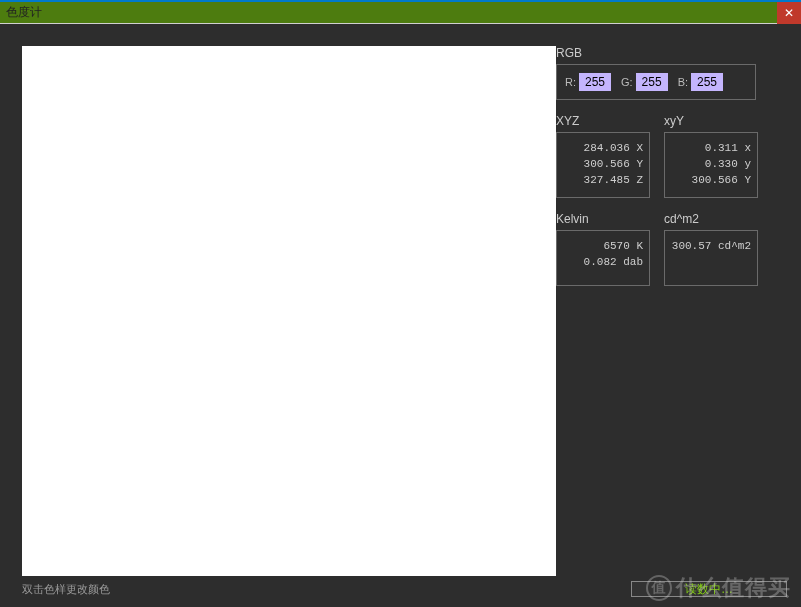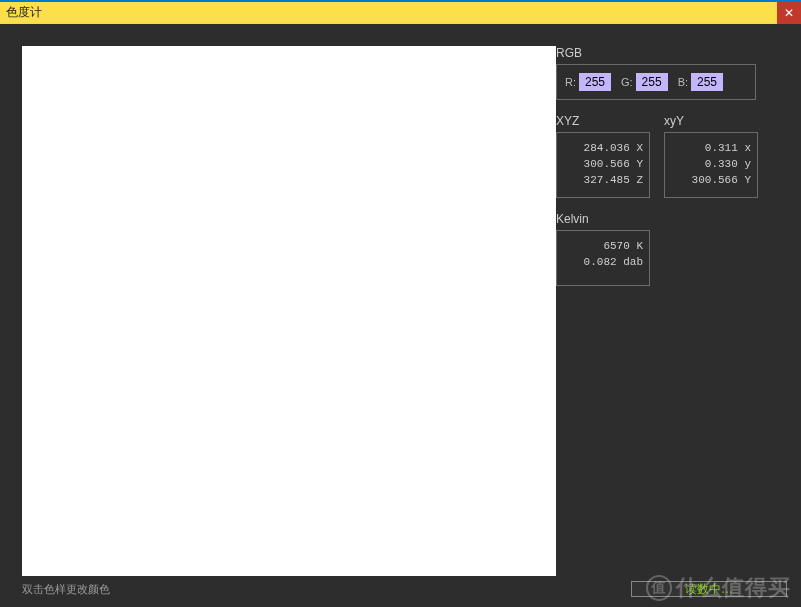--- a/index.html
+++ b/index.html
@@ -5,21 +5,21 @@
   * { box-sizing: border-box; margin: 0; padding: 0; }
   body {
     width: 801px; height: 607px;
     font-family: "Microsoft YaHei", "SimSun", sans-serif;
     background: #fff;
     overflow: hidden;
   }
   .titlebar {
     height: 24px;
     border-top: 2px solid #007acc;
-    background: #fde047;
+    background: #4d7c0f;
     border-bottom: 1px solid #d0d0d0;
     display: flex;
     align-items: center;
     justify-content: space-between;
     padding-left: 6px;
     font-size: 12px;
     color: #222;
   }
   .close-btn {
     width: 24px; height: 22px;
@@ -168,20 +168,24 @@
       </div>
     </div>
 
 
     <div class="row2">
       <div class="col">
         <div class="section-label">Kelvin</div>
         <div class="valbox"><span>6570 K</span>
 <span>0.082 dab</span></div>
       </div>
+      <div class="col">
+        <div class="section-label">cd^m2</div>
+        <div class="valbox"><span>300.57 cd^m2</span></div>
+      </div>
     </div>
 
   </div>
 
   <div class="status">
     <span>读数中…</span>
   </div>
 
   <div class="watermark">
     <span class="circ">值</span>

